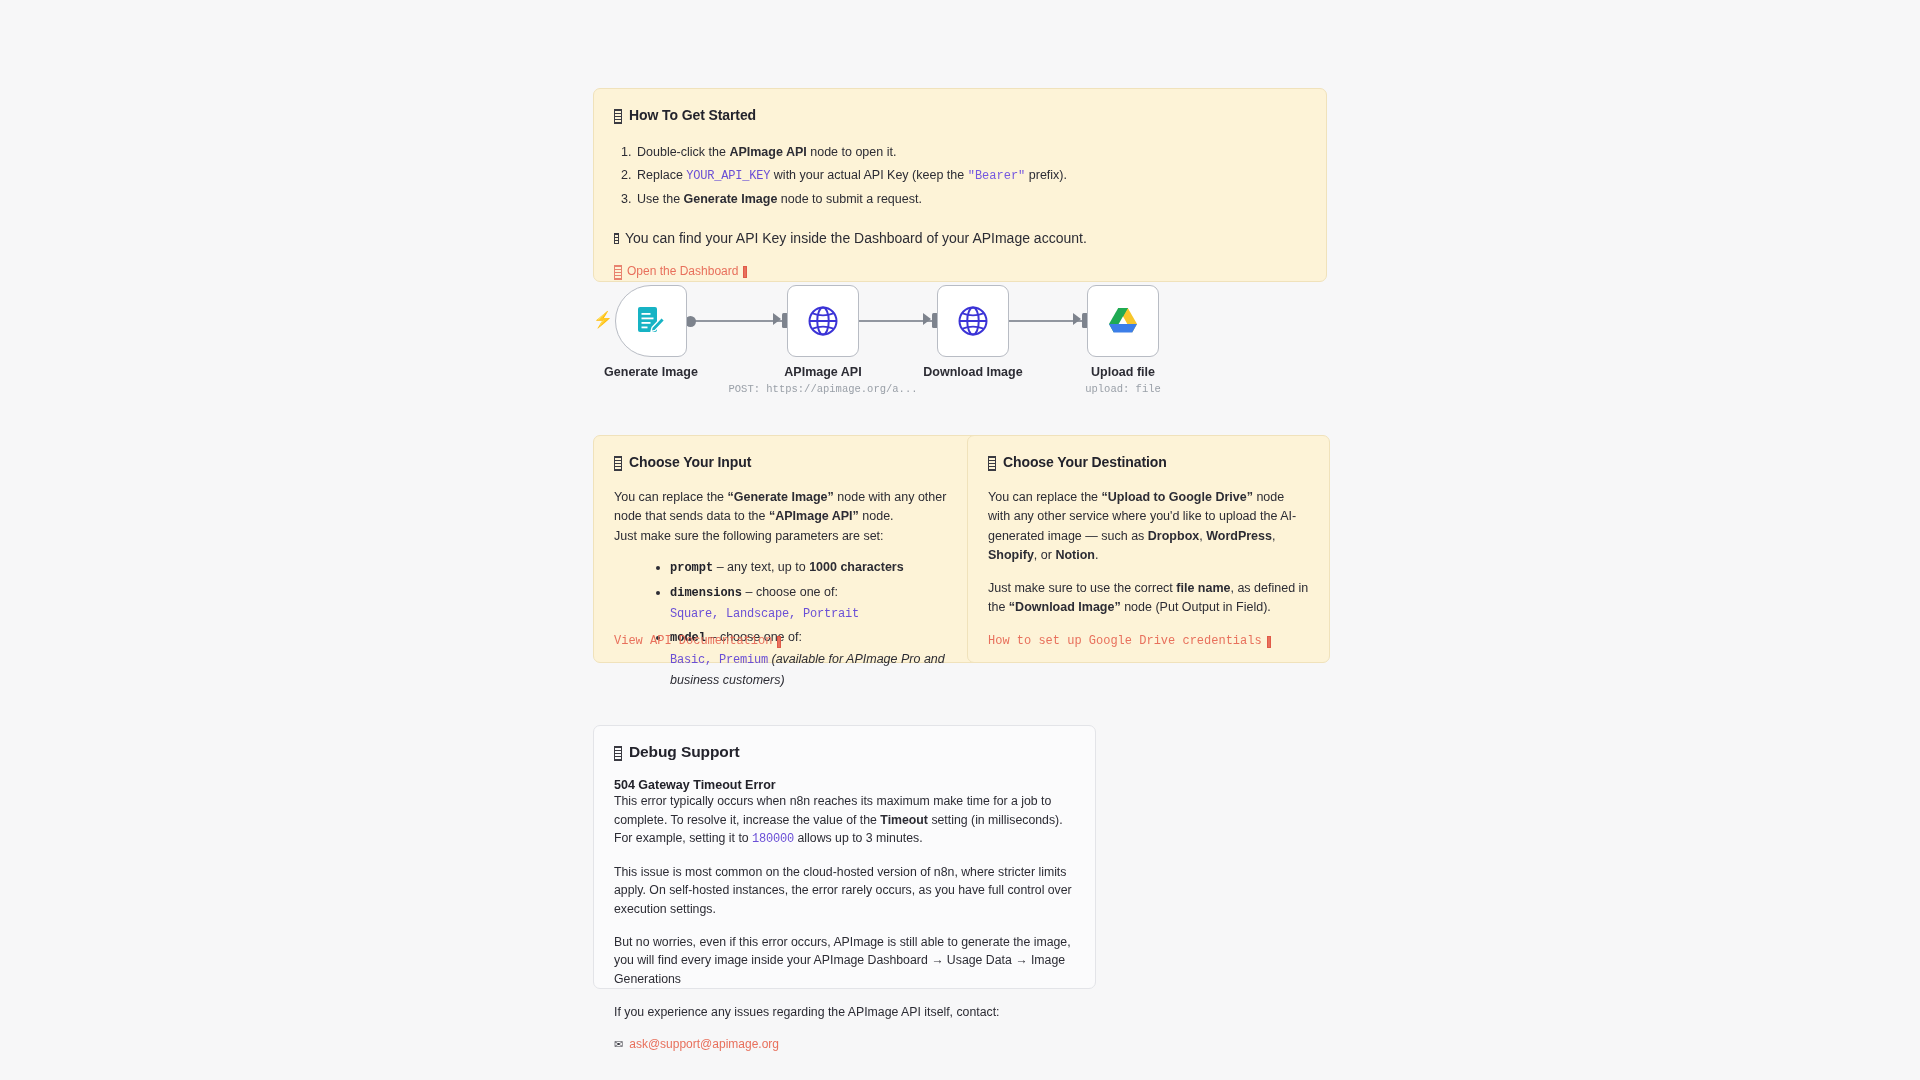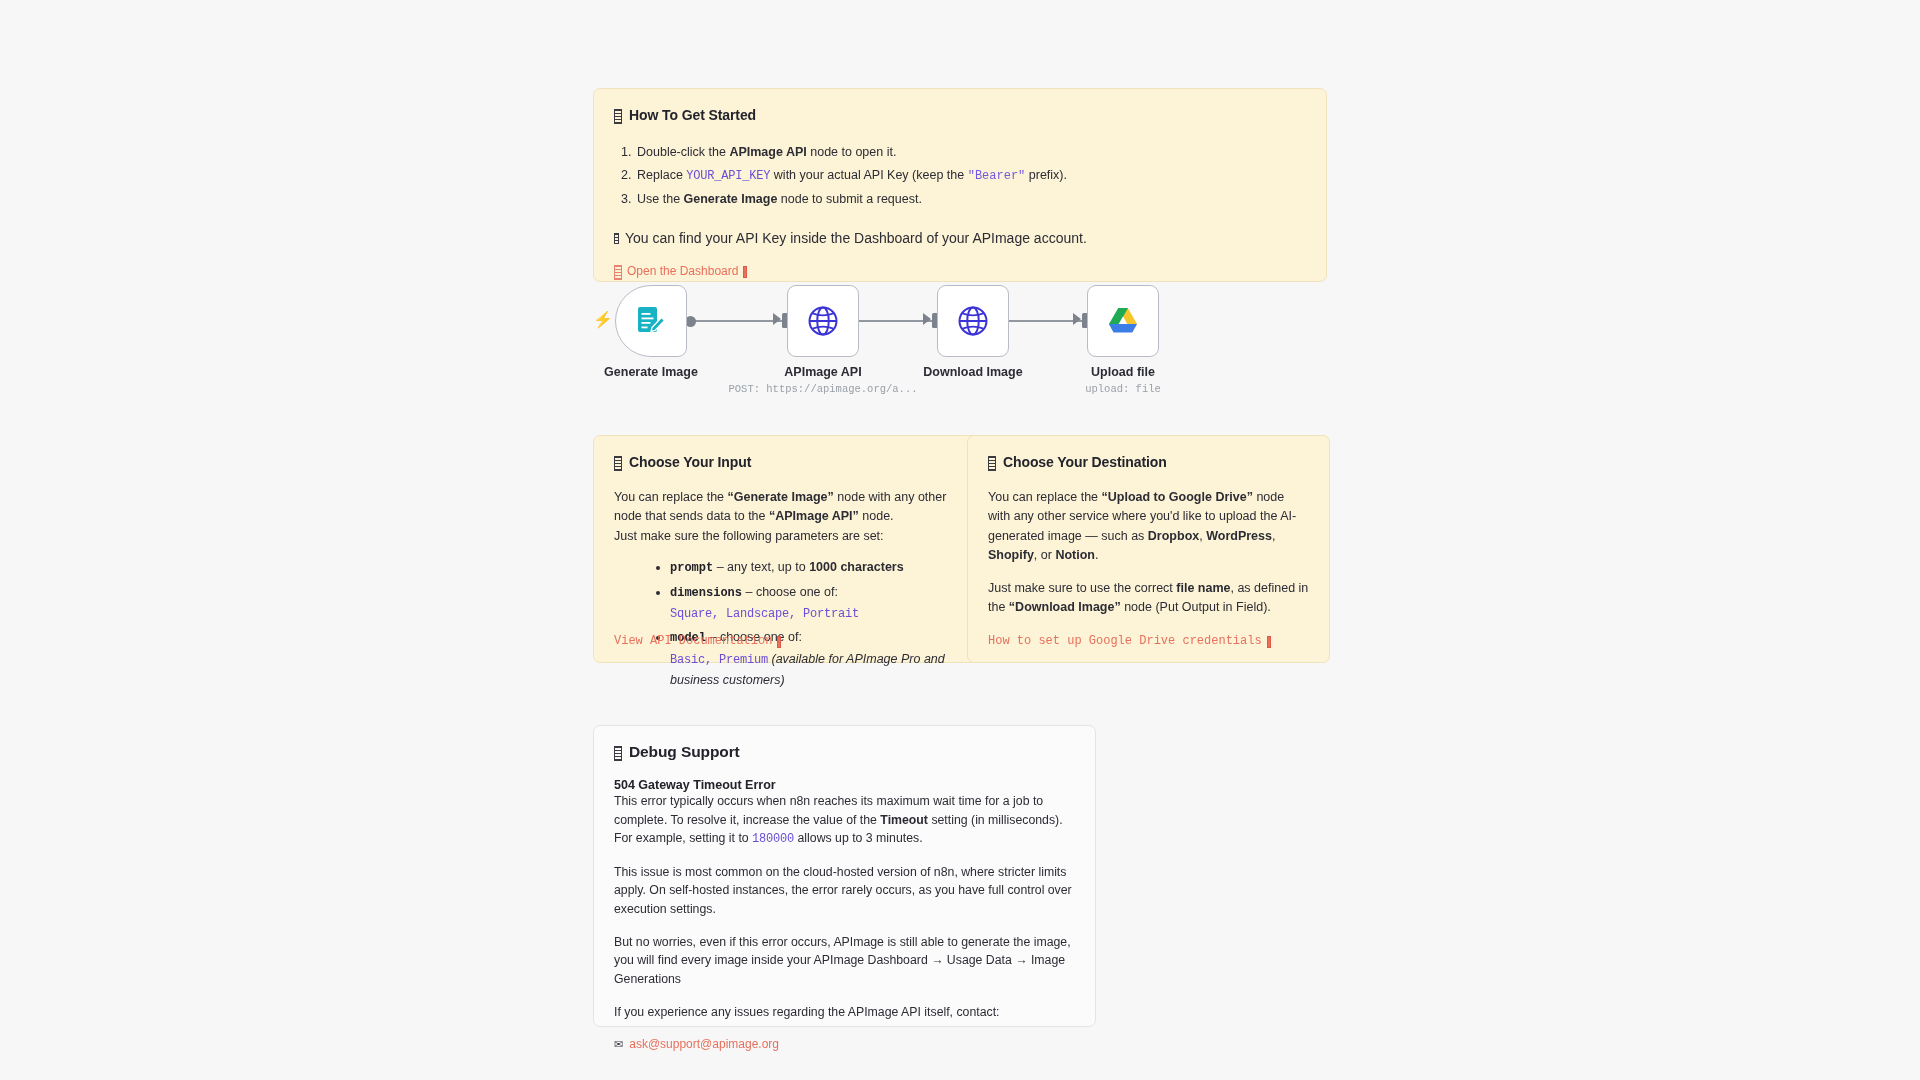--- a/index.html
+++ b/index.html
@@ -239,21 +239,21 @@
     left: 20px;
     bottom: 14px;
     margin-top: 0;
     font-family: Liberation Mono, monospace;
   }
 
   
   #note-debug {
     position: absolute;
     left: 593px; top: 725px;
-    width: 503px; height: 302px;
+    width: 503px; height: 264px;
     background: #fbfbfc;
     border: 1px solid #e3e4e8;
     border-radius: 7px;
     padding: 17px 20px 16px 20px;
     color: #2c2c34;
   }
   #note-debug .note-title { margin-bottom: 17px; font-size: 15.5px; }
 
   .dbg-h { font-size: 12.5px; font-weight: bold; color: #22222a; }
   .dbg-p {
@@ -419,21 +419,21 @@
   </div>
 
   <div id="note-debug">
     <div class="note-title">
       <span class="tofu"></span>
       <span>Debug Support</span>
     </div>
 
     <div class="dbg-h">504 Gateway Timeout Error</div>
 
-    <div class="dbg-p"><span>This error typically occurs when n8n reaches its maximum wait time for a job to complete. To resolve it, increase the value of the </span><b>Timeout</b><span> setting (in milliseconds). For example, setting it to </span><code class="inline">180000</code><span> allows up to 3 minutes.</span></div>
+    <div class="dbg-p"><span>This error typically occurs when n8n reaches its maximum make time for a job to complete. To resolve it, increase the value of the </span><b>Timeout</b><span> setting (in milliseconds). For example, setting it to </span><code class="inline">180000</code><span> allows up to 3 minutes.</span></div>
 
     <div class="dbg-p">This issue is most common on the cloud-hosted version of n8n, where stricter limits apply. On self-hosted instances, the error rarely occurs, as you have full control over execution settings.</div>
 
     <div class="dbg-p">But no worries, even if this error occurs, APImage is still able to generate the image, you will find every image inside your APImage Dashboard → Usage Data → Image Generations</div>
 
     <div class="dbg-p tight">If you experience any issues regarding the APImage API itself, contact:</div>
 
     <a class="mail-link">
       <span class="env">✉</span>
       <span>ask@support@apimage.org</span>

